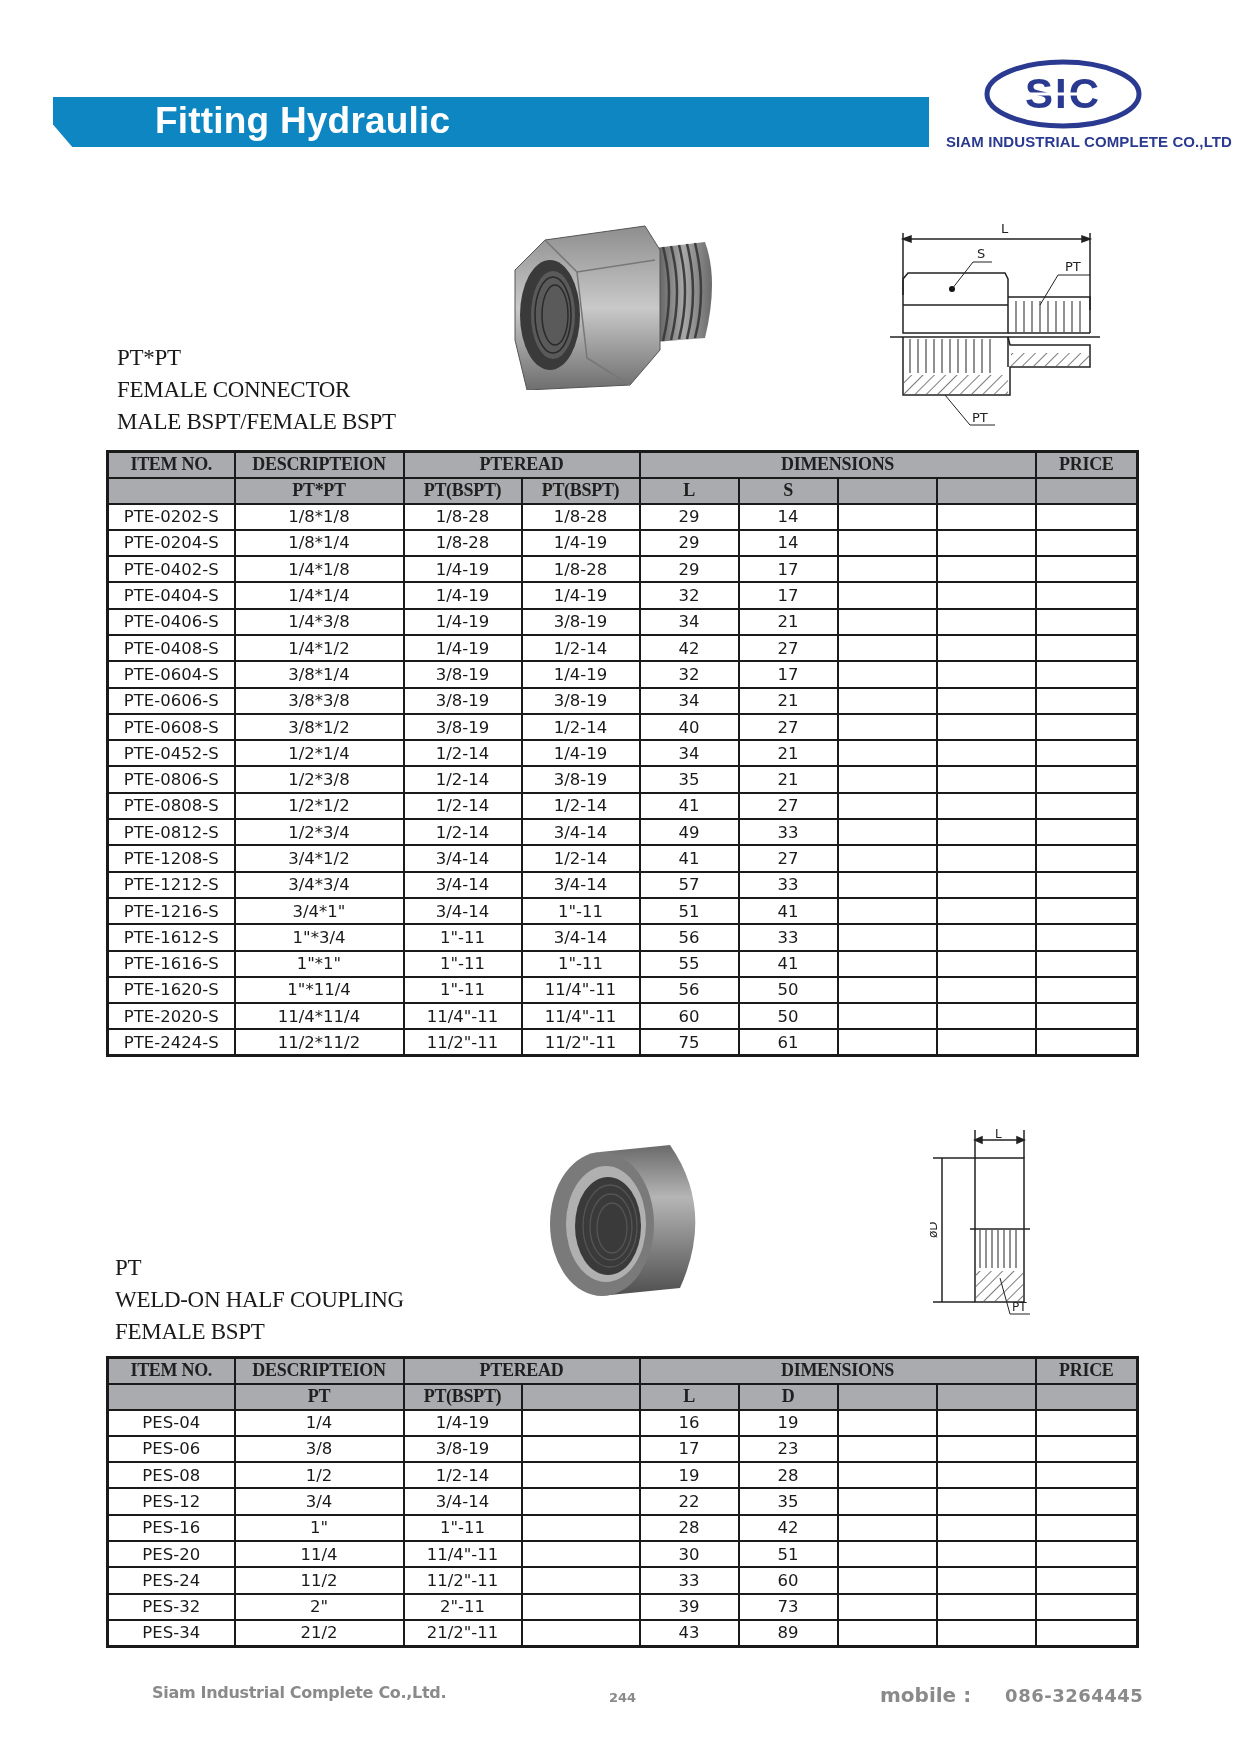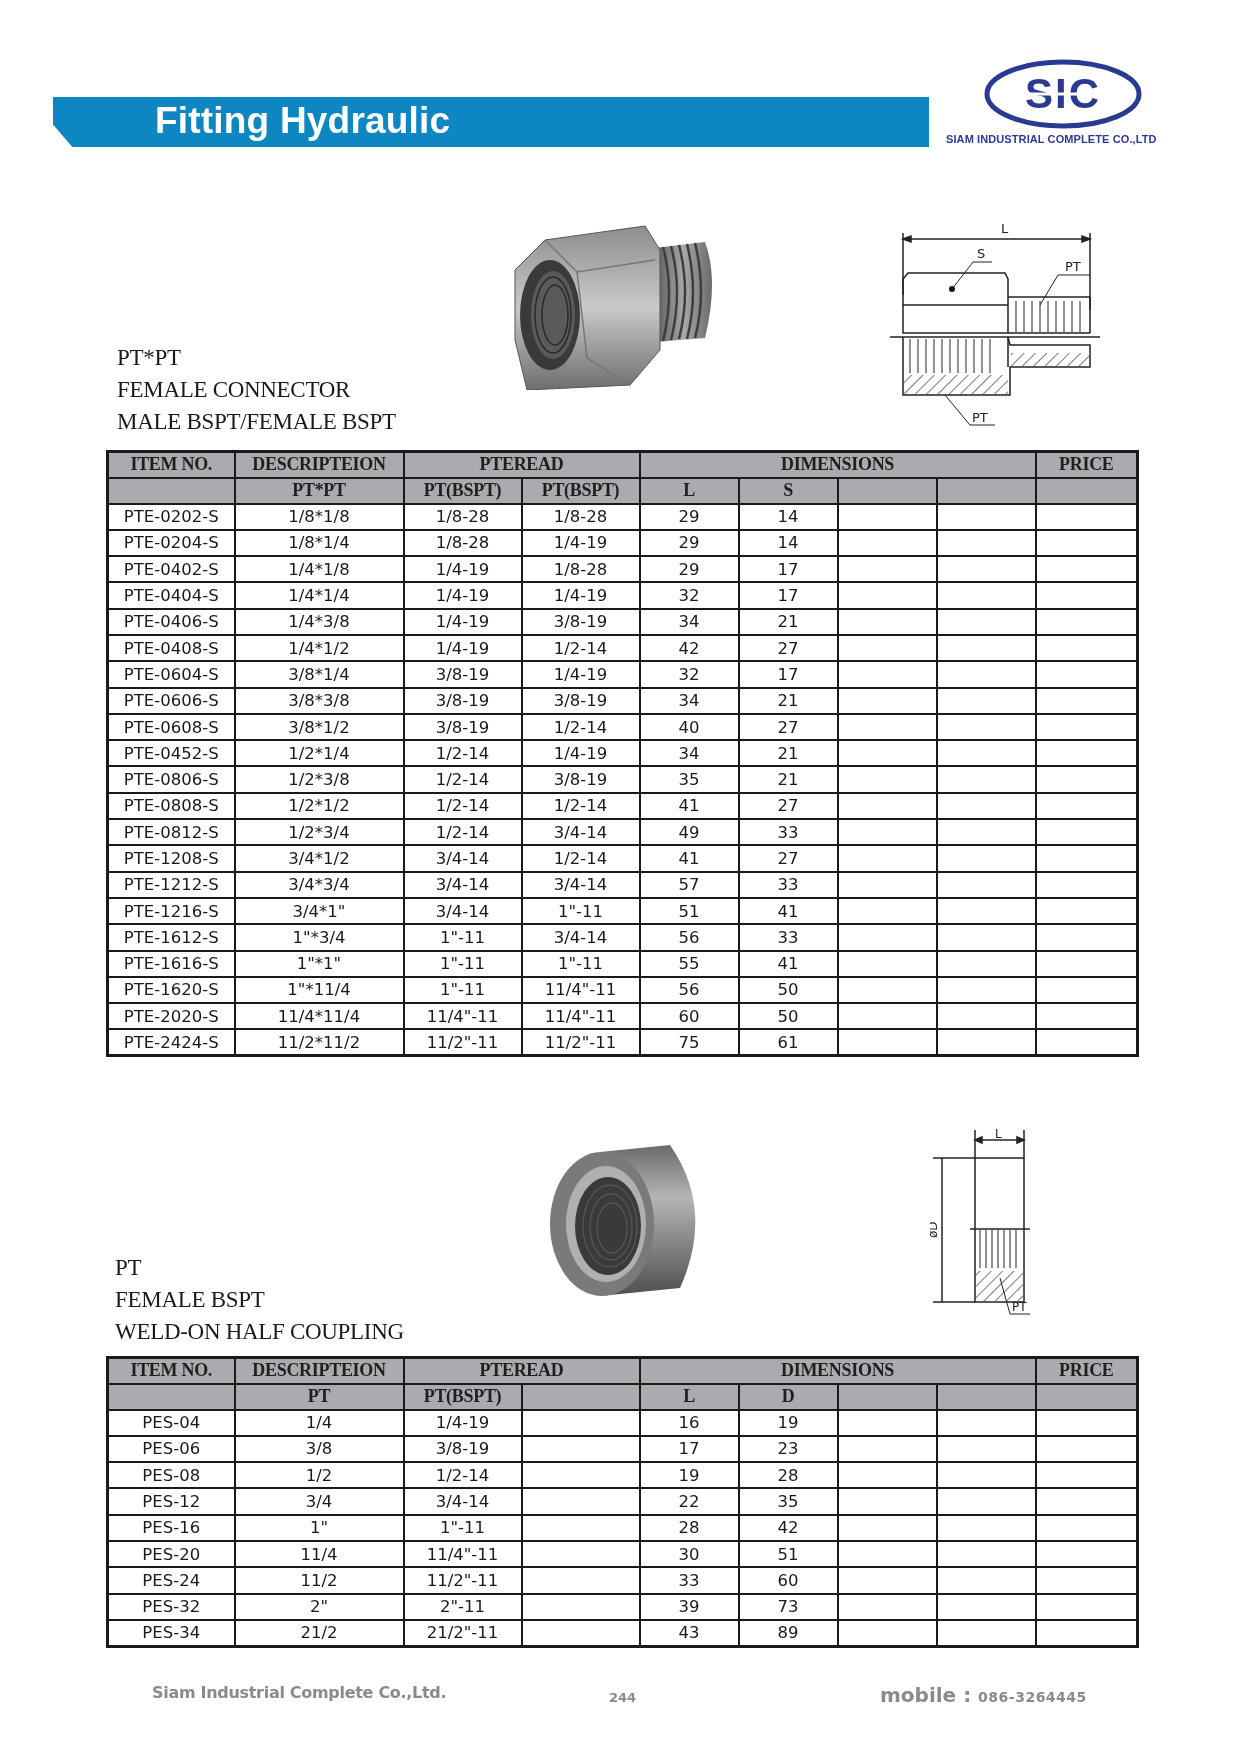--- a/index.html
+++ b/index.html
@@ -13,21 +13,21 @@
       clip-path: polygon(0 0, 100% 0, 100% 100%, 2.2% 100%, 0 55%);
     }
     .banner-title {
       position: absolute; left: 155px; top: 96px; height: 50px; line-height: 50px;
       font-family: "Liberation Sans", sans-serif; font-weight: bold; font-size: 37px;
       color: #ffffff; letter-spacing: 0.2px;
     }
     .logo { position: absolute; left: 983px; top: 58px; width: 160px; height: 72px; }
     .logo-sub {
       position: absolute; left: 946px; top: 133px; width: 240px;
-      font-family: "Liberation Sans", sans-serif; font-weight: bold; font-size: 11px;
+      font-family: "Liberation Sans", sans-serif; font-weight: bold; font-size: 15px;
       color: #2b3a91; letter-spacing: 0.1px; white-space: nowrap;
     }
 
     
     .sec-title {
       position: absolute; font-family: "Liberation Serif", serif; font-size: 23px;
       line-height: 32px; color: #1a1a1a; letter-spacing: -0.3px;
     }
     .sec-title div { white-space: nowrap; }
 
@@ -60,21 +60,21 @@
     }
     .footer-page {
       position: absolute; left: 609px; top: 1690px; font-family: "DejaVu Sans", sans-serif;
       font-weight: bold; font-size: 13px; color: #8a8a8a;
     }
     .footer-right {
       position: absolute; left: 880px; top: 1683px; font-family: "DejaVu Sans", sans-serif;
       font-weight: bold; color: #8a8a8a; white-space: nowrap;
     }
     .footer-right .lbl { font-size: 20px; margin-top: 17px; }
-    .footer-right .num { font-size: 14px; letter-spacing: 0.5px; }
+    .footer-right .num { font-size: 18px; letter-spacing: 0.5px; margin-left: 27px; }
   </style>
 </head>
 <body>
 
 <div class="banner"></div>
 <div class="banner-title">Fitting Hydraulic</div>
 
 <svg class="logo" viewBox="0 0 160 72">
   <ellipse cx="80" cy="36" rx="76" ry="32" fill="none" stroke="#2b3a91" stroke-width="5"></ellipse>
   <text x="80" y="50" text-anchor="middle" font-family="Liberation Sans, sans-serif" font-weight="bold" font-size="42" fill="#2b3a91" letter-spacing="2">SIC</text>
@@ -445,22 +445,22 @@
         <td>61</td>
         <td></td>
         <td></td>
         <td></td>
       </tr>
     </tbody>
 </table>
 
 <div class="sec-title" style="left:115px; top:1252px;">
   <div>PT</div>
+  <div>WELD-ON HALF COUPLING</div>
   <div>FEMALE BSPT</div>
-  <div>WELD-ON HALF COUPLING</div>
 </div>
 
 <svg class="photo" style="left:540px; top:1140px; width:175px; height:160px;" viewBox="0 0 175 160">
   <defs>
     <linearGradient id="g3" x1="0" y1="0" x2="0" y2="1">
       <stop offset="0" stop-color="#6a6a6a"></stop>
         <stop offset="0.35" stop-color="#b5b5b5"></stop>
         <stop offset="1" stop-color="#505050"></stop>
     </linearGradient>
   </defs>

